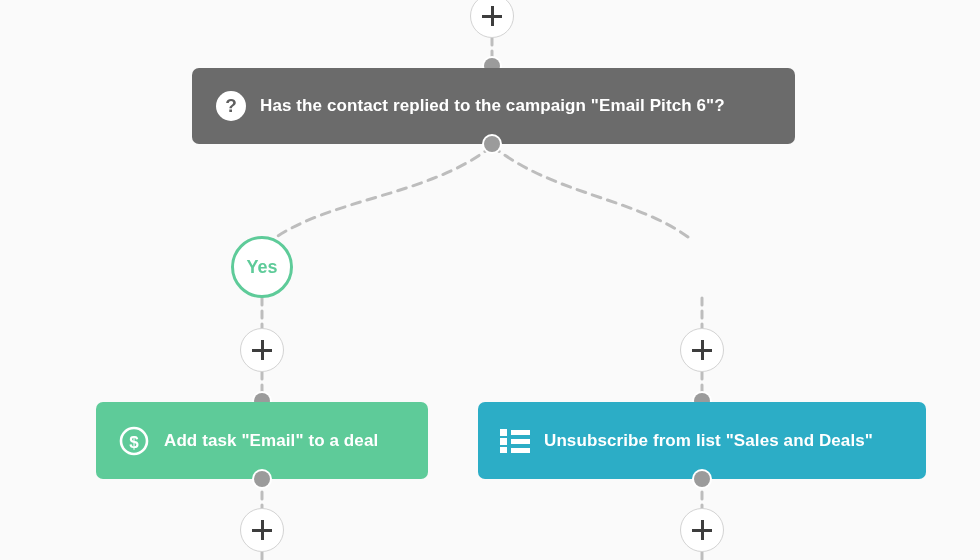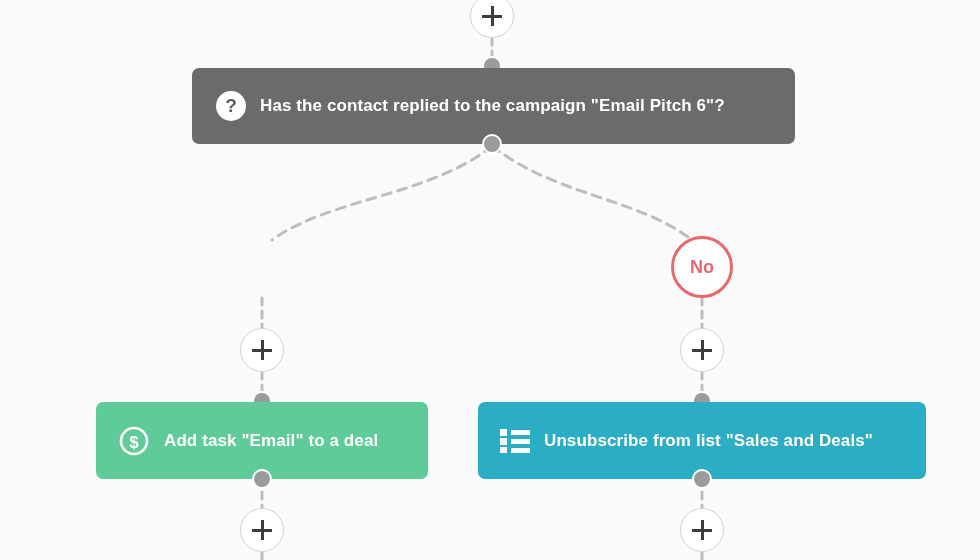--- a/index.html
+++ b/index.html
@@ -192,38 +192,38 @@
   <div class="node-condition" style="left:192px; top:68px; width:603px; height:76px;">
     <div class="node-icon">
       <div class="qmark">
           <span>?</span>
         </div>
     </div>
     <div class="node-label">Has the contact replied to the campaign "Email Pitch 6"?</div>
   </div>
   <div class="socket" style="left:492px; top:144px;"></div>
 
+  <div class="branch-circle branch-yes" style="left:262px; top:267px;">
+    <span class="branch-label">Yes</span>
+  </div>
   <div class="plus-btn" style="left:262px; top:350px;"></div>
   <div class="socket" style="left:262px; top:401px;"></div>
 
   <div class="node-action" style="left:96px; top:402px; width:332px; height:77px; background:#5ecb99;">
     <div class="node-icon">
       <svg width="32" height="32" viewBox="0 0 32 32" xmlns="http://www.w3.org/2000/svg">
         <circle cx="16" cy="16" r="13" fill="none" stroke="#ffffff" stroke-width="2.6"></circle>
         <text x="16" y="22.5" font-family="Liberation Sans, sans-serif" font-size="17" font-weight="bold" fill="#ffffff" text-anchor="middle">$</text>
       </svg>
     </div>
     <div class="node-label">Add task "Email" to a deal</div>
   </div>
   <div class="socket" style="left:262px; top:479px;"></div>
   <div class="plus-btn" style="left:262px; top:530px;"></div>
 
-  <div class="branch-circle branch-no" style="left:702px; top:267px;">
-    <span class="branch-label">No</span>
-  </div>
   <div class="plus-btn" style="left:702px; top:350px;"></div>
   <div class="socket" style="left:702px; top:401px;"></div>
 
   <div class="node-action" style="left:478px; top:402px; width:448px; height:77px; background:#2cadc6;">
     <div class="node-icon">
       <svg width="30" height="26" viewBox="0 0 30 26" xmlns="http://www.w3.org/2000/svg">
         <rect x="0" y="1" width="7" height="7" fill="#ffffff"></rect>
         <rect x="0" y="10" width="7" height="7" fill="#ffffff"></rect>
         <rect x="0" y="19" width="7" height="6" fill="#ffffff"></rect>
         <rect x="11" y="2" width="19" height="5" fill="#ffffff"></rect>

